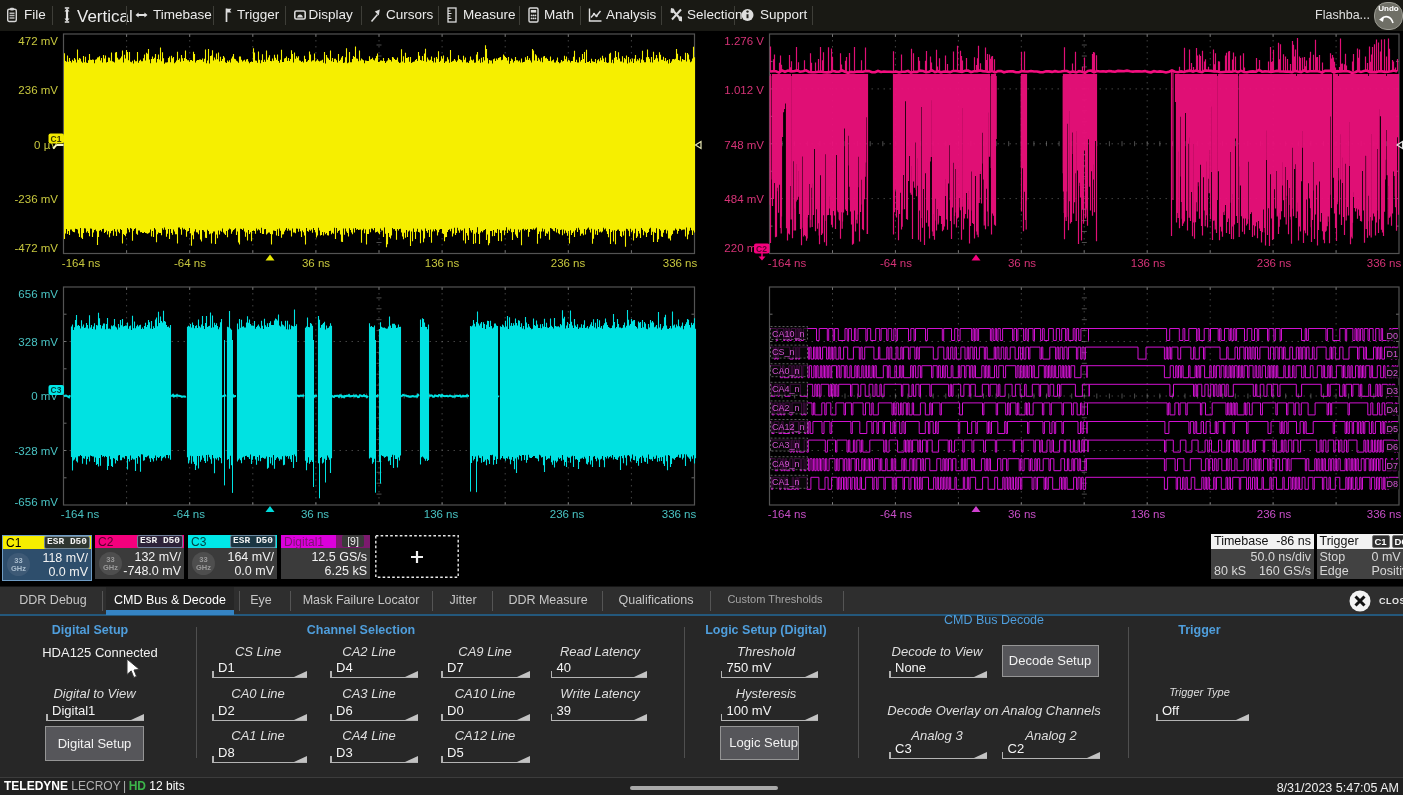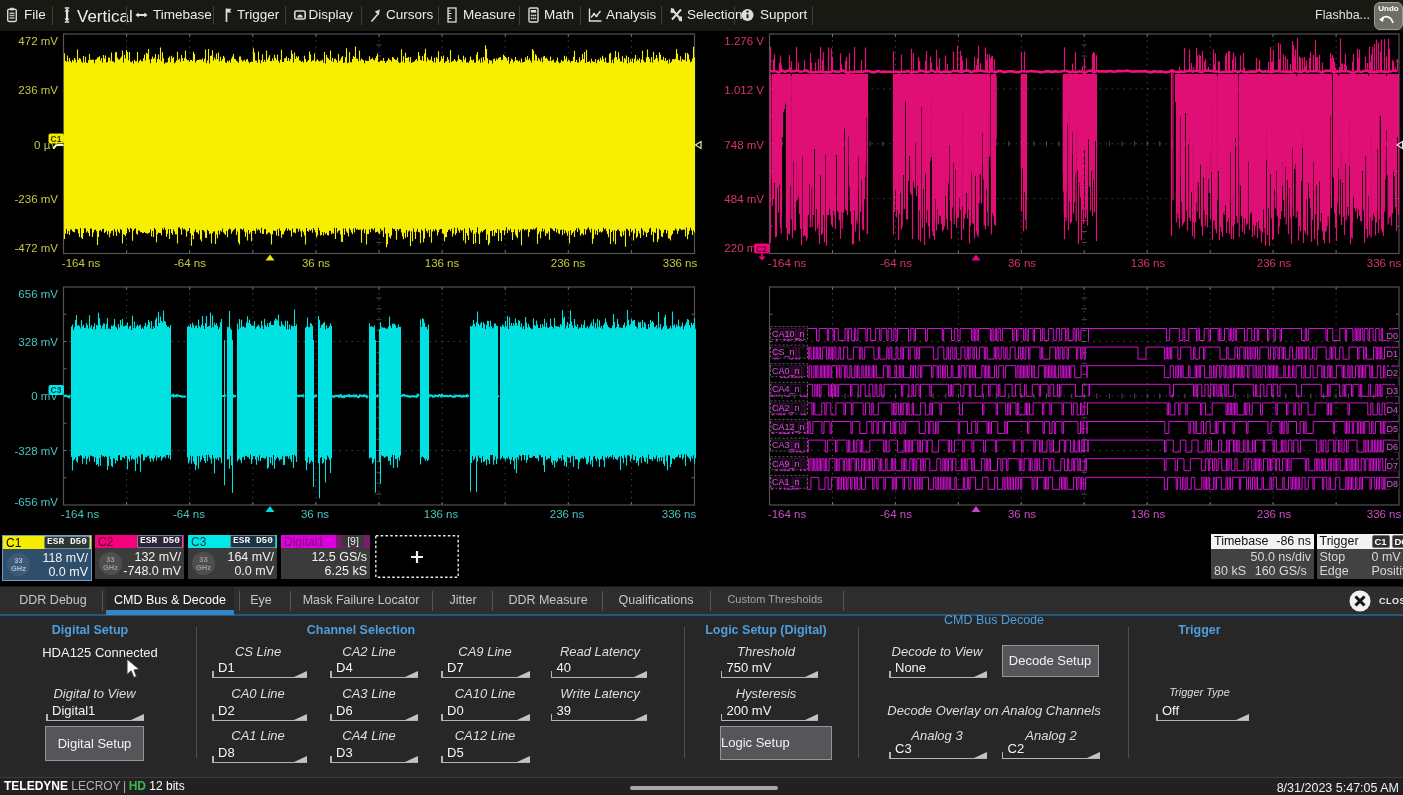--- a/index.html
+++ b/index.html
@@ -78,21 +78,21 @@
     <div style="position:absolute;left:213px;top:6px;width:1px;height:19px;background:#3e3e38"></div>
     <div style="position:absolute;left:285px;top:6px;width:1px;height:19px;background:#3e3e38"></div>
     <div style="position:absolute;left:361px;top:6px;width:1px;height:19px;background:#3e3e38"></div>
     <div style="position:absolute;left:438px;top:6px;width:1px;height:19px;background:#3e3e38"></div>
     <div style="position:absolute;left:519px;top:6px;width:1px;height:19px;background:#3e3e38"></div>
     <div style="position:absolute;left:580px;top:6px;width:1px;height:19px;background:#3e3e38"></div>
     <div style="position:absolute;left:661px;top:6px;width:1px;height:19px;background:#3e3e38"></div>
     <div style="position:absolute;left:734px;top:6px;width:1px;height:19px;background:#3e3e38"></div>
     <div style="position:absolute;left:812px;top:6px;width:1px;height:19px;background:#3e3e38"></div>
     <div style="position:absolute;right:33px;top:8px;font-size:12.5px;color:#e0e0e0">Flashba...</div>
-    <div style="position:absolute;left:1374px;top:2px;width:27px;height:26px;background:#6f6f66;border:1px solid #9d9d94;border-radius:6px">
+    <div style="position:absolute;left:1374px;top:2px;width:27px;height:26px;background:#6f6f66;border:1px solid #9d9d94;border-radius:13px">
 <div style="position:absolute;left:0;top:1px;width:27px;text-align:center;font-size:8px;font-weight:bold;color:#fff">Undo</div>
 <svg width="20" height="12" viewBox="0 0 20 12" style="position:absolute;left:3px;top:11px">
         <path d="M3 5c4-4 10-3 12 4" stroke="#fff" stroke-width="1.6" fill="none"></path>
         <path d="M1 5.5l5-2.5-1 5z" fill="#fff"></path>
       </svg>
 </div>
   </div>
 <svg width="1403" height="530" viewBox="0 30 1403 530" style="position:absolute;left:0;top:30px" font-family="Liberation Sans, sans-serif">
 <path d="M126.6 34V253.5M189.7 34V253.5M252.8 34V253.5M315.9 34V253.5M379 34V253.5M442.1 34V253.5M505.2 34V253.5M568.3 34V253.5M631.4 34V253.5M63.5 88.9H694.5M63.5 143.8H694.5M63.5 198.6H694.5" stroke="#8a8a8a" stroke-width="1" stroke-dasharray="1.5 4.5" fill="none" opacity="0.48"></path>
     <path d="M76.1 141.2V146.2M88.7 141.2V146.2M101.4 141.2V146.2M114 141.2V146.2M126.6 141.2V146.2M139.2 141.2V146.2M151.8 141.2V146.2M164.5 141.2V146.2M177.1 141.2V146.2M189.7 141.2V146.2M202.3 141.2V146.2M214.9 141.2V146.2M227.6 141.2V146.2M240.2 141.2V146.2M252.8 141.2V146.2M265.4 141.2V146.2M278 141.2V146.2M290.7 141.2V146.2M303.3 141.2V146.2M315.9 141.2V146.2M328.5 141.2V146.2M341.1 141.2V146.2M353.8 141.2V146.2M366.4 141.2V146.2M379 141.2V146.2M391.6 141.2V146.2M404.2 141.2V146.2M416.9 141.2V146.2M429.5 141.2V146.2M442.1 141.2V146.2M454.7 141.2V146.2M467.3 141.2V146.2M480 141.2V146.2M492.6 141.2V146.2M505.2 141.2V146.2M517.8 141.2V146.2M530.4 141.2V146.2M543.1 141.2V146.2M555.7 141.2V146.2M568.3 141.2V146.2M580.9 141.2V146.2M593.5 141.2V146.2M606.2 141.2V146.2M618.8 141.2V146.2M631.4 141.2V146.2M644 141.2V146.2M656.6 141.2V146.2M669.3 141.2V146.2M681.9 141.2V146.2M376.5 45H381.5M376.5 56H381.5M376.5 66.9H381.5M376.5 77.9H381.5M376.5 88.9H381.5M376.5 99.8H381.5M376.5 110.8H381.5M376.5 121.8H381.5M376.5 132.8H381.5M376.5 143.7H381.5M376.5 154.7H381.5M376.5 165.7H381.5M376.5 176.7H381.5M376.5 187.6H381.5M376.5 198.6H381.5M376.5 209.6H381.5M376.5 220.6H381.5M376.5 231.5H381.5M376.5 242.5H381.5" stroke="#9a9a9a" stroke-width="1" fill="none" opacity="0.5"></path>
@@ -248,21 +248,21 @@
     <svg width="84" height="43" style="position:absolute;left:0;top:0">
       <rect x="0.8" y="0.8" width="82.4" height="41.4" fill="none" stroke="#e8e8e8" stroke-width="1.4" stroke-dasharray="2.6 2.2"></rect>
       <path d="M42 16v12M36 22h12" stroke="#f0f0f0" stroke-width="2.2"></path>
     </svg>
   </div>
 <div style="position:absolute;left:1211px;top:534px;width:103px;height:45px;background:#424242">
 <div style="position:absolute;left:0;top:0;width:103px;height:14.5px;background:#f2f2f2;color:#111;font-size:12.5px">
       <span style="position:absolute;left:3px;top:0">Timebase</span>
       <span style="position:absolute;right:3px;top:0">-86 ns</span>
     </div>
-<div style="position:absolute;right:3px;top:15.5px;font-size:12.5px;color:#d8d8d8;text-align:center;line-height:14.5px">50.0 ns/div<br>160 GS/s</div>
+<div style="position:absolute;right:3px;top:15.5px;font-size:12.5px;color:#d8d8d8;text-align:right;line-height:14.5px">50.0 ns/div<br>160 GS/s</div>
 <div style="position:absolute;left:3px;top:30px;font-size:12.5px;color:#d8d8d8">80 kS</div>
 </div>
 <div style="position:absolute;left:1316.5px;top:534px;width:86.5px;height:45px;background:#424242;overflow:hidden">
 <div style="position:absolute;left:0;top:0;width:87px;height:14.5px;background:#f2f2f2;color:#111;font-size:12.5px">
       <span style="position:absolute;left:3px;top:0">Trigger</span>
     </div>
 <div style="position:absolute;left:55px;top:1px;background:#2e2e2e;border:1px solid #777;border-radius:2px;color:#fff;font-size:9.5px;font-weight:bold;padding:0 2px;line-height:11px">C1</div>
 <div style="position:absolute;left:75px;top:1px;background:#2e2e2e;border:1px solid #777;border-radius:2px;color:#fff;font-size:9.5px;font-weight:bold;padding:0 2px;line-height:11px">DC</div>
 <div style="position:absolute;left:3px;top:15.5px;font-size:12.5px;color:#d8d8d8;line-height:14.5px">Stop<br>Edge</div>
 <div style="position:absolute;left:55px;top:15.5px;font-size:12.5px;color:#d8d8d8;line-height:14.5px">0 mV<br>Positive</div>
@@ -378,23 +378,23 @@
 <div style="position:absolute;left:766px;top:643.5px;transform:translateX(-50%);font-size:13px;font-style:italic;color:#dedede;white-space:nowrap">Threshold</div>
 <div style="position:absolute;left:720.5px;top:655px;width:97px;height:22px;border-bottom:1.5px solid #b4b4b4">
     <div style="position:absolute;left:0;bottom:0;width:1.5px;height:6px;background:#b4b4b4"></div>
     <div style="position:absolute;right:0;bottom:0;width:0;height:0;border-left:13px solid transparent;border-bottom:6.5px solid #c2c2c2"></div>
     <div style="position:absolute;left:6px;bottom:2px;font-size:13px;color:#f5f5f5">750 mV</div>
   </div>
 <div style="position:absolute;left:766px;top:686px;transform:translateX(-50%);font-size:13px;font-style:italic;color:#dedede;white-space:nowrap">Hysteresis</div>
 <div style="position:absolute;left:720.5px;top:697.5px;width:97px;height:22px;border-bottom:1.5px solid #b4b4b4">
     <div style="position:absolute;left:0;bottom:0;width:1.5px;height:6px;background:#b4b4b4"></div>
     <div style="position:absolute;right:0;bottom:0;width:0;height:0;border-left:13px solid transparent;border-bottom:6.5px solid #c2c2c2"></div>
-    <div style="position:absolute;left:6px;bottom:2px;font-size:13px;color:#f5f5f5">200 mV</div>
-  </div>
-<div style="position:absolute;left:720px;top:726px;width:112px;height:34px;background:#56565a;border:1px solid #959595;box-sizing:border-box;color:#f2f2f2;font-size:13px;text-align:left;line-height:32px">Logic Setup</div>
+    <div style="position:absolute;left:6px;bottom:2px;font-size:13px;color:#f5f5f5">100 mV</div>
+  </div>
+<div style="position:absolute;left:720px;top:726px;width:79px;height:34px;background:#56565a;border:1px solid #959595;box-sizing:border-box;color:#f2f2f2;font-size:13px;text-align:right;line-height:32px">Logic Setup</div>
 <div style="position:absolute;left:994px;top:613px;transform:translateX(-50%);font-size:12.5px;font-weight:normal;color:#4f9edc;white-space:nowrap">CMD Bus Decode</div>
 <div style="position:absolute;left:937px;top:643.5px;transform:translateX(-50%);font-size:13px;font-style:italic;color:#dedede;white-space:nowrap">Decode to View</div>
 <div style="position:absolute;left:889px;top:655px;width:98px;height:22px;border-bottom:1.5px solid #b4b4b4">
     <div style="position:absolute;left:0;bottom:0;width:1.5px;height:6px;background:#b4b4b4"></div>
     <div style="position:absolute;right:0;bottom:0;width:0;height:0;border-left:13px solid transparent;border-bottom:6.5px solid #c2c2c2"></div>
     <div style="position:absolute;left:6px;bottom:2px;font-size:13px;color:#f5f5f5">None</div>
   </div>
 <div style="position:absolute;left:1001.5px;top:645px;width:97px;height:31.5px;background:#56565a;border:1px solid #959595;box-sizing:border-box;color:#f2f2f2;font-size:13px;text-align:center;line-height:29.5px">Decode Setup</div>
 <div style="position:absolute;left:994px;top:703px;transform:translateX(-50%);font-size:13px;font-style:italic;color:#dedede;white-space:nowrap">Decode Overlay on Analog Channels</div>
 <div style="position:absolute;left:937px;top:727.5px;transform:translateX(-50%);font-size:13px;font-style:italic;color:#dedede;white-space:nowrap">Analog 3</div>

